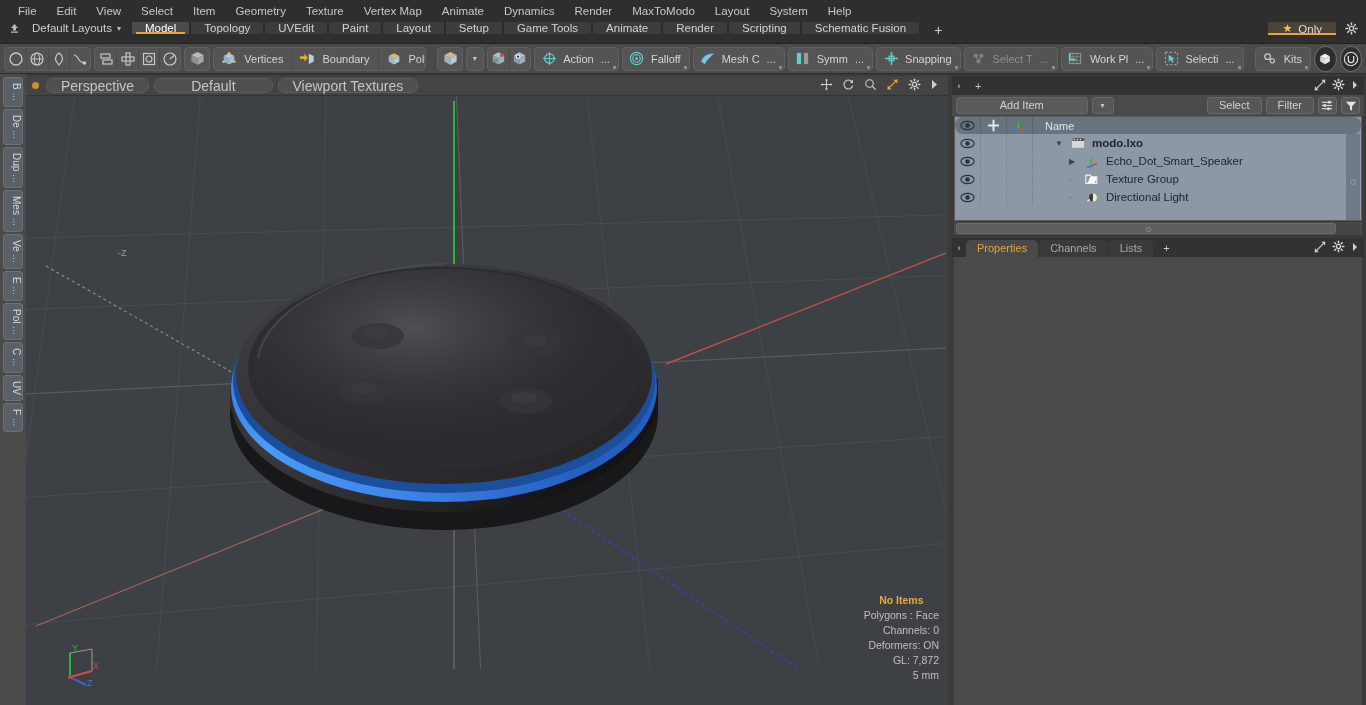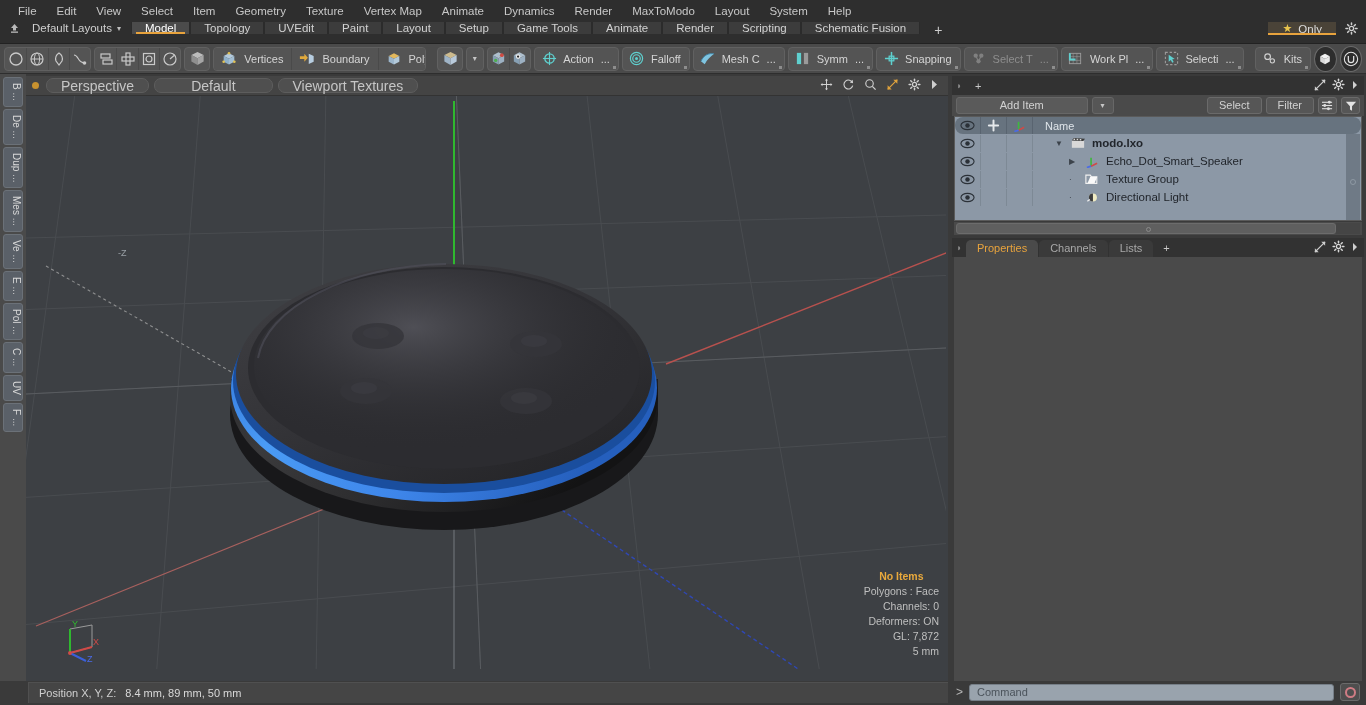--- a/index.html
+++ b/index.html
@@ -815,27 +815,13 @@
               </svg></span>
           <span><svg width="8" height="10" viewBox="0 0 8 10">
                 <path d="M2 1 L6 5 L2 9 Z" fill="#cfcfcf"></path>
               </svg></span>
         </span>
       </div>
       <div class="propsbody"></div>
     </div>
   </div>
 
-  <div class="statusbar">
-    <div class="sb-left"></div>
-    <div class="sb-pos">
-      <span>Position X, Y, Z:</span>
-      <span class="v">8.4 mm, 89 mm, 50 mm</span>
-    </div>
-    <div class="sb-cmdwrap">
-      <span class="sb-gt">&gt;</span>
-      <span class="sb-cmd">Command</span>
-      <span class="sb-rec">
-          <i></i>
-        </span>
-    </div>
-  </div>
 </div>
 
 </body></html>

